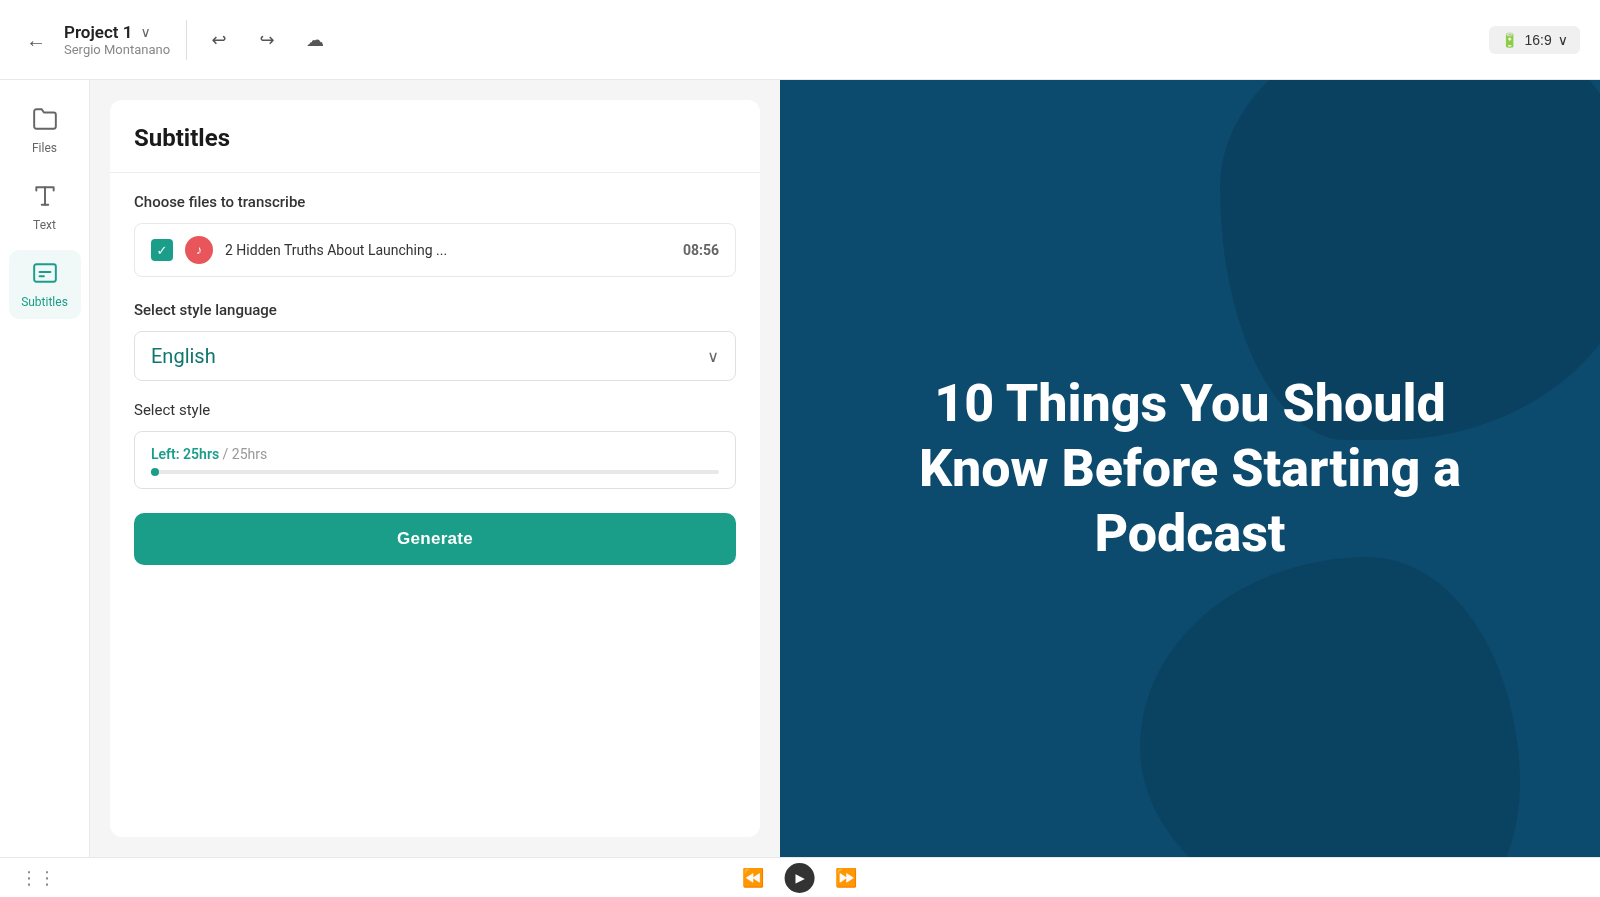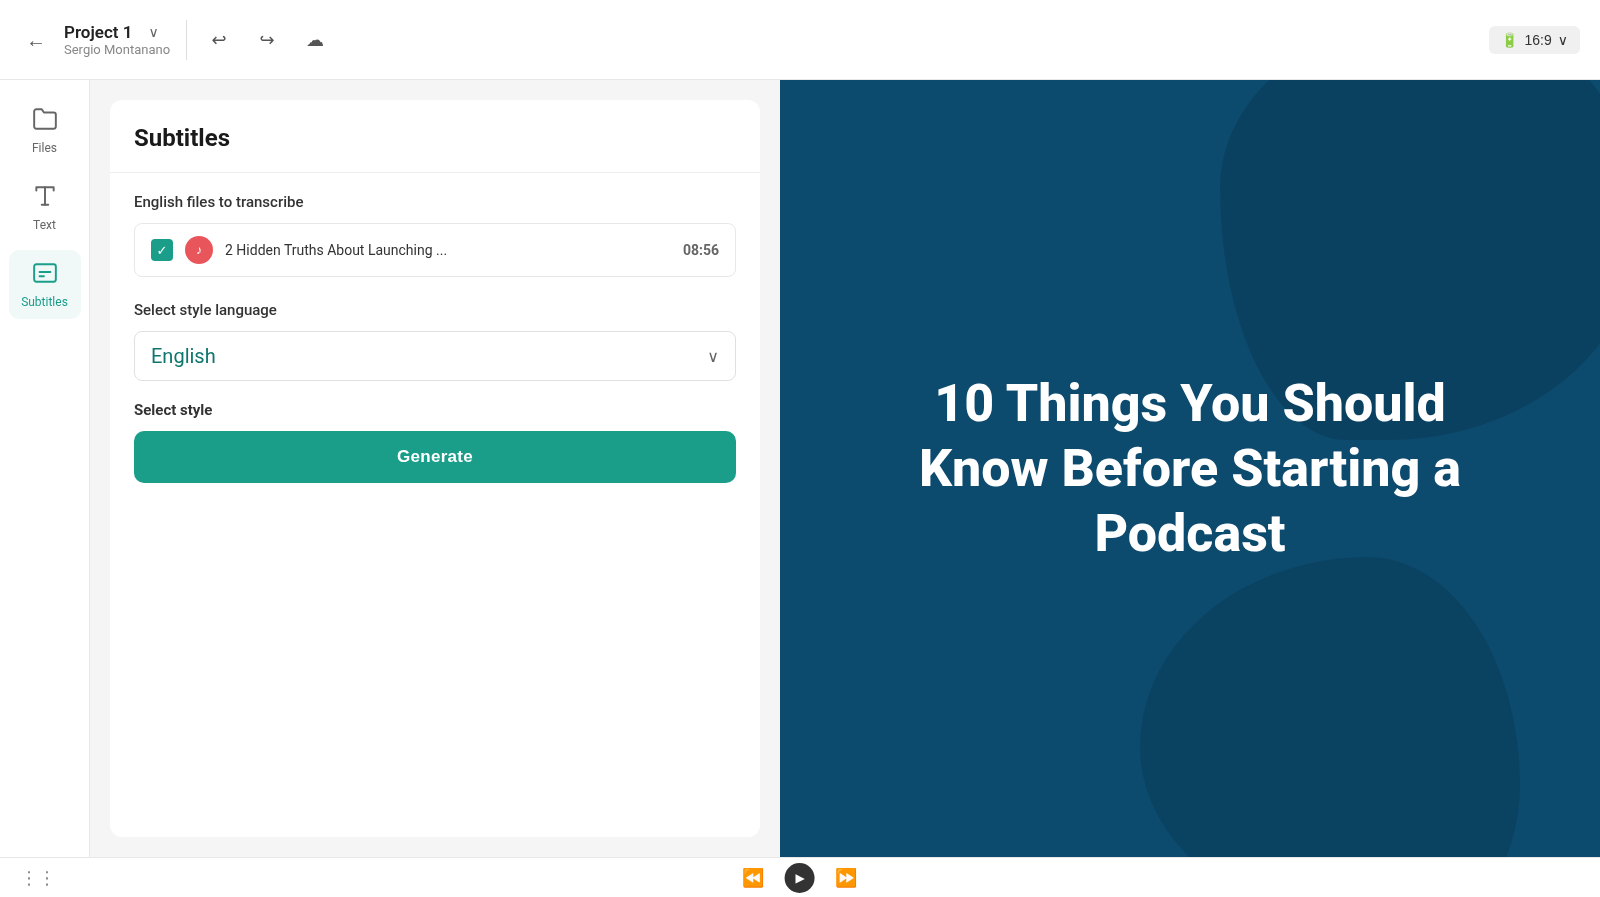--- a/index.html
+++ b/index.html
@@ -37,21 +37,21 @@
       color: #555;
       font-size: 20px;
     }
     .project-info {
       display: flex;
       flex-direction: column;
     }
     .project-title-row {
       display: flex;
       align-items: center;
-      gap: 16px;
+      gap: 8px;
       text-align: right;
     }
     .project-name {
       font-size: 17px;
       font-weight: 600;
       color: #222;
     }
     .project-chevron {
       font-size: 14px;
       color: #666;
@@ -255,21 +255,21 @@
       color: #0f766e;
     }
     .dropdown-arrow {
       font-size: 16px;
       color: #666;
     }
 
     
     .select-style-label {
       font-size: 15px;
-      font-weight: 700;
+      font-weight: 400;
       color: #333;
       margin-bottom: 12px;
     }
 
     
     .credits-box {
       border: 1.5px solid #e0e0e0;
       border-radius: 8px;
       padding: 14px 16px;
       margin-bottom: 24px;
@@ -465,21 +465,21 @@
 
   <div class="content-area">
 
     <div class="panel">
       <div class="panel-inner">
         <h1 class="panel-title">Subtitles</h1>
         <div class="panel-divider"></div>
 
         
         <div>
-          <p class="section-label">English files to transcribe</p>
+          <p class="section-label">Choose files to transcribe</p>
           <div class="file-list-container">
             <div class="file-item">
               <div class="file-checkbox">
                 <span class="file-checkbox-check">✓</span>
               </div>
               <div class="file-thumb">
                 <span class="file-thumb-icon">♪</span>
               </div>
               <span class="file-name">2 Hidden Truths About Launching ...</span>
               <span class="file-duration">08:56</span>
@@ -493,20 +493,30 @@
           <div class="language-dropdown">
             <span class="language-text">English</span>
             <span class="dropdown-arrow">∨</span>
           </div>
         </div>
 
         
         <p class="select-style-label">Select style</p>
 
         
+        <div class="credits-box">
+          <div class="credits-text">
+            <span class="credits-left">Left: 25hrs</span>
+            <span class="credits-total">/ 25hrs</span>
+          </div>
+          <div class="progress-bar-container">
+            <div class="progress-bar-fill"></div>
+            <div class="progress-dot"></div>
+          </div>
+        </div>
 
         
         <button class="generate-btn">Generate</button>
       </div>
     </div>
 
     <div class="preview-canvas">
       <div class="canvas-blob1"></div>
       <div class="canvas-blob2"></div>
       <div class="canvas-text">10 Things You Should Know Before Starting a Podcast</div>

